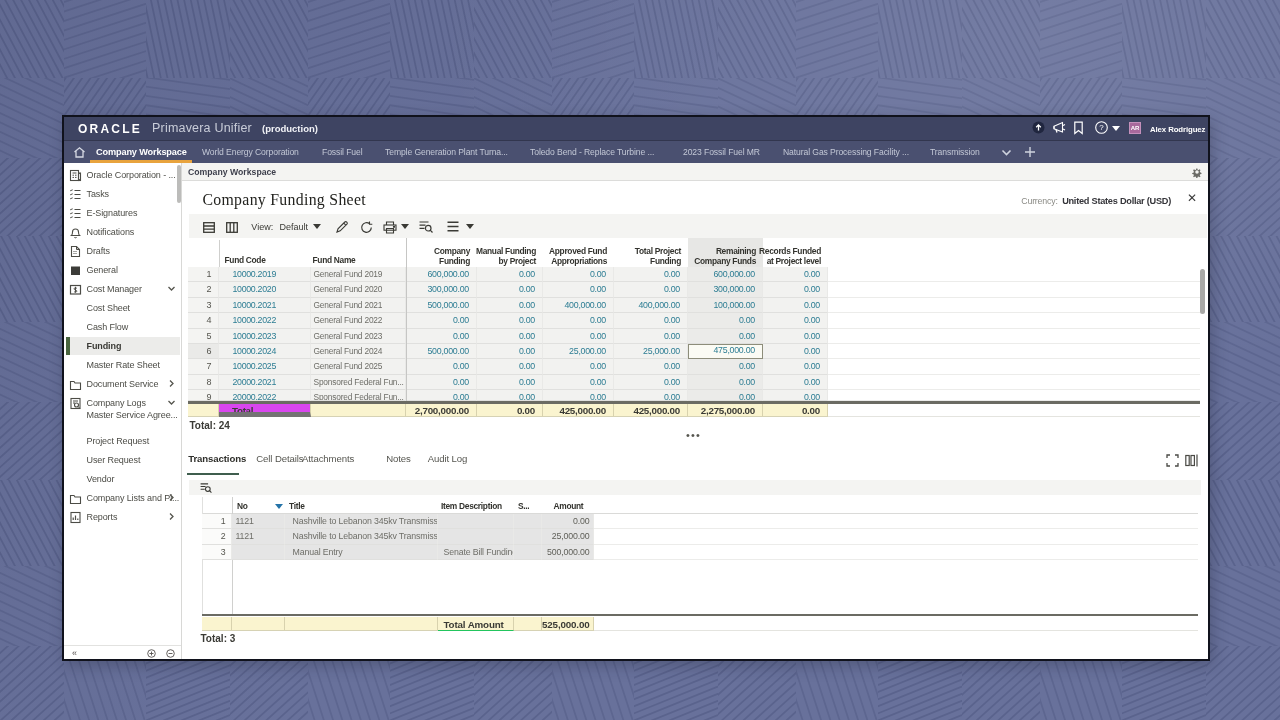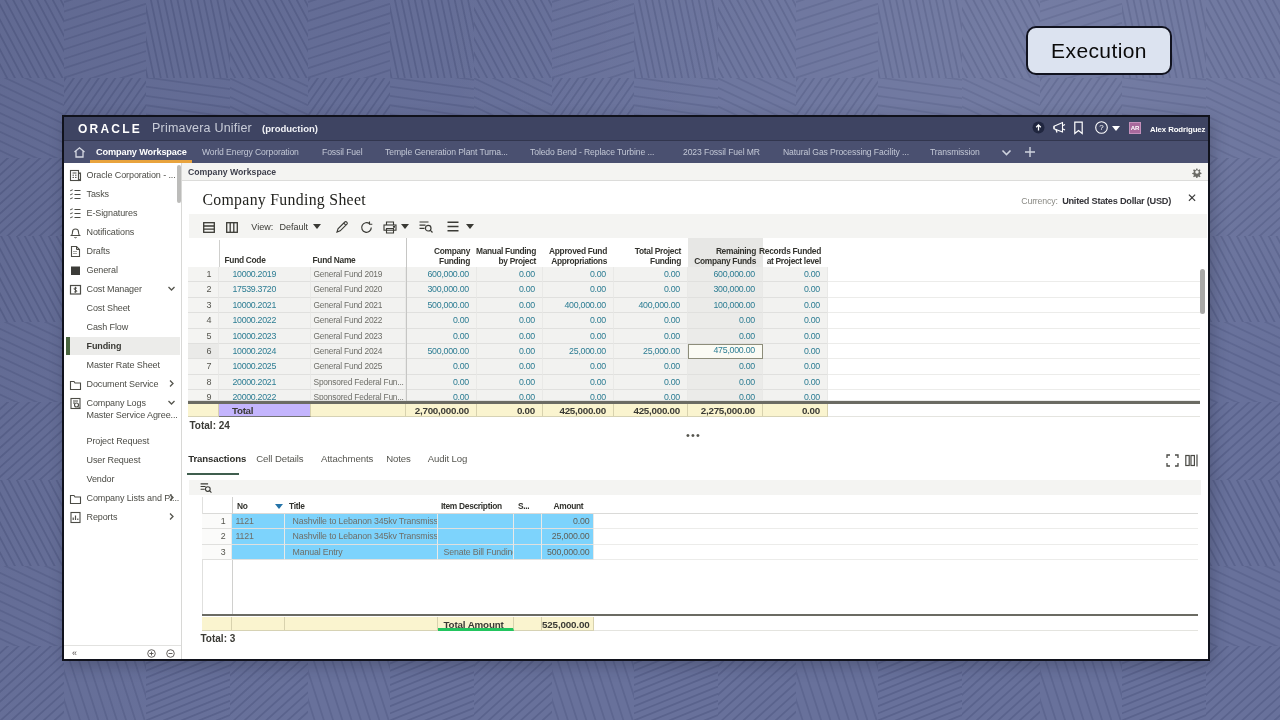--- a/index.html
+++ b/index.html
@@ -41,21 +41,21 @@
   .cnum{width:30.5px;background:#f4f4f2;color:#55554e;text-align:right;padding-right:6px;font-size:9px;}
   .cfc{width:92px;color:#2d7d93;padding-left:14px;font-size:8.8px;letter-spacing:-0.3px;}
   .cfn{width:95.5px;color:#6e6e68;padding-left:3px;font-size:8.4px;letter-spacing:-0.2px;}
   .cn{text-align:right;padding-right:7px;color:#2d7d93;font-size:8.8px;letter-spacing:-0.25px;padding-left:8px;}
   .w1{width:71px;}.w2{width:66px;}.w3{width:71px;}.w4{width:74px;}.w5{width:75px;background:#ebebe9;}.w6{width:65px;}
   .cfill{flex:1;background:#fff;border-right:none;border-bottom:1px solid #ececea;}
   .hlabel{position:absolute;font-size:8.4px;font-weight:bold;color:#33332e;line-height:10.4px;letter-spacing:-0.3px;white-space:nowrap;}
   .hnum{text-align:right;}
   
   .t2row{position:absolute;left:19.5px;width:996.5px;height:15.5px;display:flex;font-size:8.8px;letter-spacing:-0.15px;}
-  .tc{box-sizing:border-box;border-right:1px solid #e9e9e7;border-bottom:1px solid #e0e0de;background:#7dd3fc;height:100%;line-height:15px;white-space:nowrap;overflow:hidden;color:#6e6e68;}
+  .tc{box-sizing:border-box;border-right:1px solid #e9e9e7;border-bottom:1px solid #e0e0de;background:#e5e5e5;height:100%;line-height:15px;white-space:nowrap;overflow:hidden;color:#6e6e68;}
   .tnum{width:30px;background:#fbfbfa;color:#55554e;text-align:right;padding-right:5px;}
   .tno{width:53px;padding-left:4px;}
   .ttitle{width:153px;padding-left:8px;}
   .tdesc{width:76.5px;padding-left:6px;}
   .ts{width:28px;}
   .tamt{width:51.5px;text-align:right;padding-right:3px;color:#5f5f58;}
   .tfill{flex:1;background:#fff;border-right:none;border-bottom:1px solid #ececea;}
   .ttab{position:absolute;top:0;font-size:9.6px;color:#565650;white-space:nowrap;letter-spacing:-0.1px;}
 </style>
 </head>
@@ -136,21 +136,20 @@
             <g transform="translate(202,205) rotate(-22)">
               <path d="M-65 -62.0h130M-65 -55.4h130M-65 -48.8h130M-65 -42.2h130M-65 -35.6h130M-65 -29.0h130M-65 -22.4h130M-65 -15.8h130M-65 -9.2h130M-65 -2.6h130M-65 4.0h130M-65 10.6h130M-65 17.2h130M-65 23.8h130M-65 30.4h130M-65 37.0h130M-65 43.6h130M-65 50.2h130M-65 56.8h130"></path>
             </g>
           </g>
         </pattern>
       </defs>
     <rect width="1280" height="720" fill="url(#hatch)"></rect>
   </svg>
 
   <div class="abs" style="left:0;top:0;width:1280px;height:720px;background:radial-gradient(1000px 560px at 82% 5%, rgba(255,255,255,0.085), rgba(255,255,255,0) 62%),linear-gradient(125deg, rgba(8,10,28,0.07), rgba(0,0,0,0) 45%);"></div>
-  <div class="badge">Execution</div>
 
   <div class="win">
     <div class="topbar">
       <div class="logo">ORACLE</div>
       <div class="logo2">Primavera Unifier</div>
       <div class="logo3">(production)</div>
       <svg class="abs" style="left:968px;top:4px" width="13" height="13" viewBox="0 0 13 13">
           <circle cx="6.5" cy="6.5" r="6" fill="#20263f"></circle>
           <path d="M6.5 9.5V4M4.2 6.2 6.5 3.9 8.8 6.2" fill="none" stroke="#fff" stroke-width="1.3"></path>
         </svg>
@@ -414,21 +413,21 @@
             <div class="mc cn w1">600,000.00</div>
             <div class="mc cn w2">0.00</div>
             <div class="mc cn w3">0.00</div>
             <div class="mc cn w4">0.00</div>
             <div class="mc cn w5">600,000.00</div>
             <div class="mc cn w6">0.00</div>
             <div class="mc cfill"></div>
           </div>
 <div class="mrow" style="top:119.4px;height:15.4px;">
             <div class="mc cnum" style="">2</div>
-            <div class="mc cfc">17539.3720</div>
+            <div class="mc cfc">10000.2020</div>
             <div class="mc cfn">General Fund 2020</div>
             <div class="mc cn w1">300,000.00</div>
             <div class="mc cn w2">0.00</div>
             <div class="mc cn w3">0.00</div>
             <div class="mc cn w4">0.00</div>
             <div class="mc cn w5">300,000.00</div>
             <div class="mc cn w6">0.00</div>
             <div class="mc cfill"></div>
           </div>
 <div class="mrow" style="top:134.8px;height:15.4px;">
@@ -512,39 +511,39 @@
             <div class="mc cn w3">0.00</div>
             <div class="mc cn w4">0.00</div>
             <div class="mc cn w5">0.00</div>
             <div class="mc cn w6">0.00</div>
             <div class="mc cfill"></div>
           </div>
 <div class="abs" style="left:224px;top:74.5px;width:1px;height:164px;background:#c6c6c4;"></div>
 <div class="abs" style="left:6px;top:238.4px;width:1012px;height:2.2px;background:#6b6b63;"></div>
 <div class="mrow" style="top:240.6px;height:13.8px;">
             <div class="mc cnum" style="background:#faf4cf;border-right:1px solid #d8d2ae;border-bottom:1px solid #d6d2b4;"></div>
-            <div class="mc cfc" style="background:#c4b5fd;border-right:1px solid #d8d2ae;border-bottom:1px solid #737373;color:#3a3a35;font-weight:bold;font-size:9.8px;padding-left:13.5px;">Total</div>
+            <div class="mc cfc" style="background:#d946ef;border-right:1px solid #d8d2ae;border-bottom:5px solid #737373;color:#3a3a35;font-weight:bold;font-size:9.8px;padding-left:13.5px;">Total</div>
             <div class="mc cfn" style="background:#faf4cf;border-right:1px solid #d8d2ae;border-bottom:1px solid #d6d2b4;"></div>
             <div class="mc cn w1" style="background:#faf4cf;border-right:1px solid #d8d2ae;border-bottom:1px solid #d6d2b4;color:#3a3a35;font-weight:bold;font-size:9.8px;">2,700,000.00</div>
             <div class="mc cn w2" style="background:#faf4cf;border-right:1px solid #d8d2ae;border-bottom:1px solid #d6d2b4;color:#3a3a35;font-weight:bold;font-size:9.8px;">0.00</div>
             <div class="mc cn w3" style="background:#faf4cf;border-right:1px solid #d8d2ae;border-bottom:1px solid #d6d2b4;color:#3a3a35;font-weight:bold;font-size:9.8px;">425,000.00</div>
             <div class="mc cn w4" style="background:#faf4cf;border-right:1px solid #d8d2ae;border-bottom:1px solid #d6d2b4;color:#3a3a35;font-weight:bold;font-size:9.8px;">425,000.00</div>
             <div class="mc cn w5" style="background:#faf4cf;border-right:1px solid #d8d2ae;border-bottom:1px solid #d6d2b4;color:#3a3a35;font-weight:bold;font-size:9.8px;">2,275,000.00</div>
             <div class="mc cn w6" style="background:#faf4cf;border-right:1px solid #d8d2ae;border-bottom:1px solid #d6d2b4;color:#3a3a35;font-weight:bold;font-size:9.8px;">0.00</div>
             <div class="mc cfill" style="border-bottom:1px solid #e4e4df;"></div>
           </div>
 <div class="abs" style="left:7.5px;top:256.5px;font-size:10px;font-weight:bold;color:#3a3a35;">Total: 24</div>
 <div class="abs" style="left:1018px;top:106px;width:5px;height:45px;background:#a8a8a6;border-radius:2.5px;"></div>
 </div>
       <div id="bottompanel">
 <div class="abs" style="left:504px;top:266px;font-size:11px;color:#55554e;letter-spacing:1.2px;">•••</div>
 <div class="ttab" style="left:6.2px;top:290px;font-weight:bold;color:#2f2f2b;">Transactions</div>
 <div class="abs" style="left:5px;top:309.5px;width:52px;height:2px;background:#3f5e4e;"></div>
 <div class="ttab" style="left:74.2px;top:290px;">Cell Details</div>
-<div class="ttab" style="left:139px;top:290px;">Attachments</div>
+<div class="ttab" style="left:120px;top:290px;">Attachments</div>
 <div class="ttab" style="left:204.2px;top:290px;">Notes</div>
 <div class="ttab" style="left:245.7px;top:290px;">Audit Log</div>
 <svg class="abs" style="left:984px;top:291px" width="13" height="13" viewBox="0 0 13 13">
             <g fill="none" stroke="#4a4a45" stroke-width="1.3">
               <path d="M1 4V1h3M9 1h3v3M12 9v3H9M4 12H1V9"></path>
             </g>
           </svg>
 <svg class="abs" style="left:1003px;top:291px" width="13" height="13" viewBox="0 0 13 13">
             <g fill="none" stroke="#4a4a45" stroke-width="1.2">
               <rect x="0.8" y="1.5" width="3.4" height="10"></rect>
@@ -595,21 +594,21 @@
             <div class="tc tdesc">Senate Bill Funding</div>
             <div class="tc ts"></div>
             <div class="tc tamt">500,000.00</div>
             <div class="tc tfill"></div>
           </div>
 <div class="abs" style="left:19.5px;top:451px;width:996.5px;height:2.2px;background:#6b6b63;"></div>
 <div class="t2row" style="top:454px;height:14.2px;">
             <div class="tc tnum" style="background:#faf4cf;border-right:1px solid #d8d2ae;border-bottom:1px solid #d6d2b4;"></div>
             <div class="tc tno" style="background:#faf4cf;border-right:1px solid #d8d2ae;border-bottom:1px solid #d6d2b4;"></div>
             <div class="tc ttitle" style="background:#faf4cf;border-right:1px solid #d8d2ae;border-bottom:1px solid #d6d2b4;"></div>
-            <div class="tc tdesc" style="background:#faf4cf;border-right:1px solid #d8d2ae;border-bottom:3px solid #22c55e;color:#3a3a35;font-weight:bold;font-size:9.8px;">Total Amount</div>
+            <div class="tc tdesc" style="background:#faf4cf;border-right:1px solid #d8d2ae;border-bottom:1px solid #22c55e;color:#3a3a35;font-weight:bold;font-size:9.8px;">Total Amount</div>
             <div class="tc ts" style="background:#faf4cf;border-right:1px solid #d8d2ae;border-bottom:1px solid #d6d2b4;"></div>
             <div class="tc tamt" style="background:#faf4cf;border-right:1px solid #d8d2ae;border-bottom:1px solid #d6d2b4;color:#3a3a35;font-weight:bold;font-size:9.8px;">525,000.00</div>
             <div class="tc tfill" style="border-bottom:1px solid #e4e4df;"></div>
           </div>
 <div class="abs" style="left:18.5px;top:469.5px;font-size:10px;font-weight:bold;color:#3a3a35;">Total: 3</div>
 </div>
     </div>
   </div>
 </div>
 

